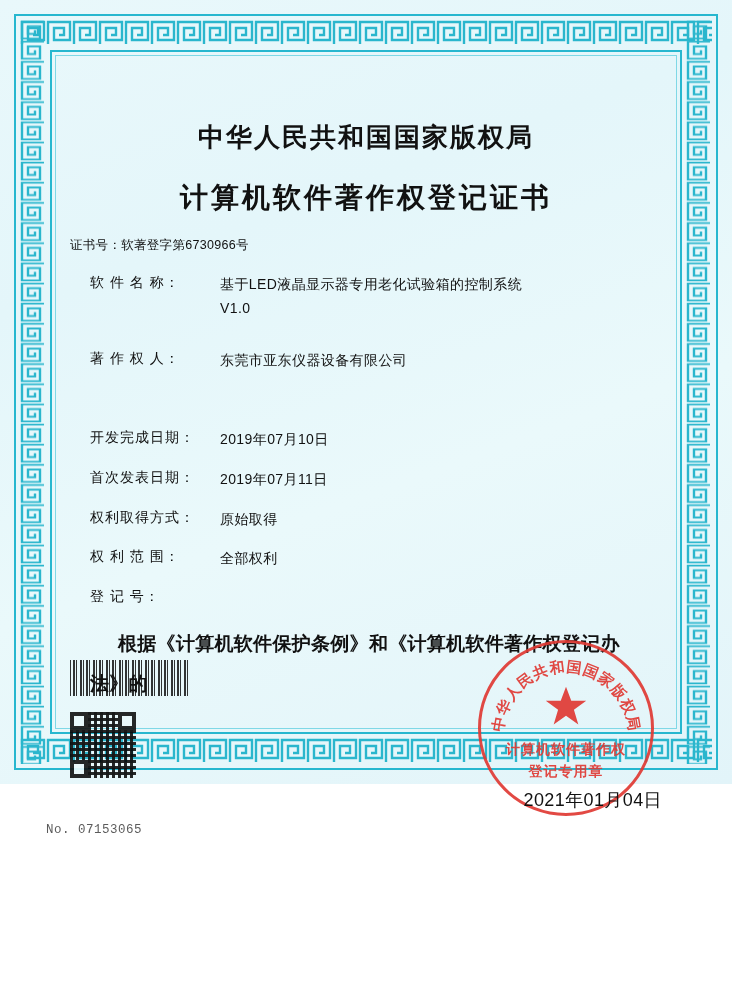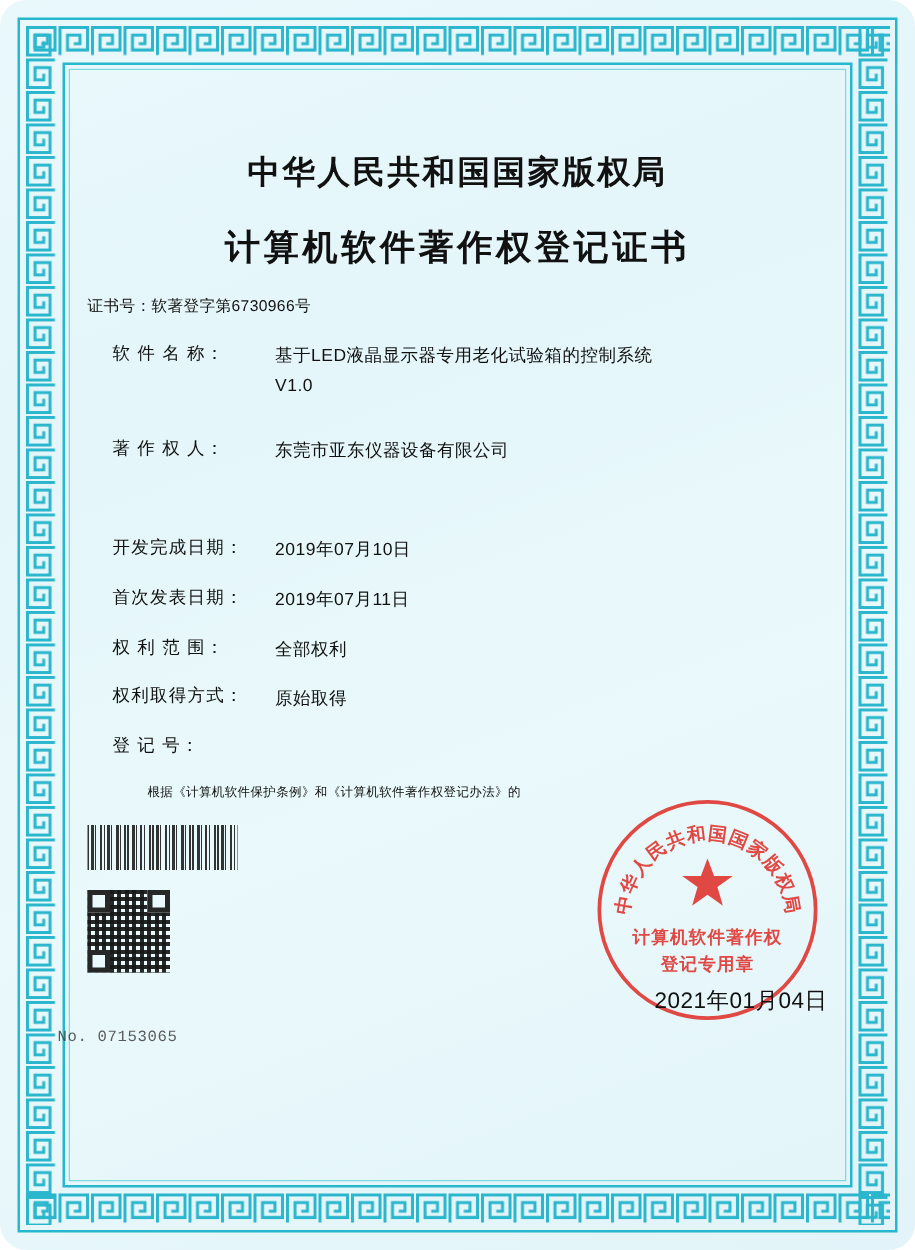--- a/index.html
+++ b/index.html
@@ -10,24 +10,23 @@
   body {
     width: 732px;
     height: 1000px;
     font-family: "Liberation Sans", sans-serif;
     overflow: hidden;
   }
 
   .certificate {
     position: relative;
     width: 732px;
-    height: 1000px;
+    height: 784px;
     background: linear-gradient(160deg, #e9f8fb 0%, #e4f6fa 30%, #eaf9fb 60%, #e2f4f9 100%);
     box-sizing: border-box;
-    border-radius: 21px;
   }
 
   
   .border-outer {
     position: absolute;
     left: 14px;
     top: 14px;
     right: 14px;
     bottom: 14px;
     border: 2px solid #27b7cf;
@@ -137,24 +136,25 @@
   }
 
   .spacer-lg { height: 34px; }
 
   .dates .field-row { margin-bottom: 18px; }
 
   .statement {
     margin-top: 12px;
     padding-left: 20px;
     padding-right: 10px;
-    font-size: 10px;
+    font-size: 19px;
     line-height: 2.1;
     color: #111;
     letter-spacing: 0.3px;
+    font-weight: bold;
   }
   .statement .indent { display: inline-block; width: 28px; }
 
   
   .codes {
     position: absolute;
     left: 70px;
     top: 660px;
   }
   .barcode {
@@ -329,26 +329,26 @@
     <div class="field-block dates">
       <div class="field-row">
         <div class="field-label">开发完成日期：</div>
         <div class="field-value">2019年07月10日</div>
       </div>
       <div class="field-row">
         <div class="field-label">首次发表日期：</div>
         <div class="field-value">2019年07月11日</div>
       </div>
       <div class="field-row">
+        <div class="field-label">权利取得方式：</div>
+        <div class="field-value">原始取得</div>
+      </div>
+      <div class="field-row">
         <div class="field-label">权 利 范 围：</div>
         <div class="field-value">全部权利</div>
-      </div>
-      <div class="field-row">
-        <div class="field-label">权利取得方式：</div>
-        <div class="field-value">原始取得</div>
       </div>
       <div class="field-row">
         <div class="field-label">登 记 号：</div>
       </div>
     </div>
 
     <div class="statement">
       <div>
         <span class="indent"></span><span>根据《计算机软件保护条例》和《计算机软件著作权登记办法》的</span>
       </div>

